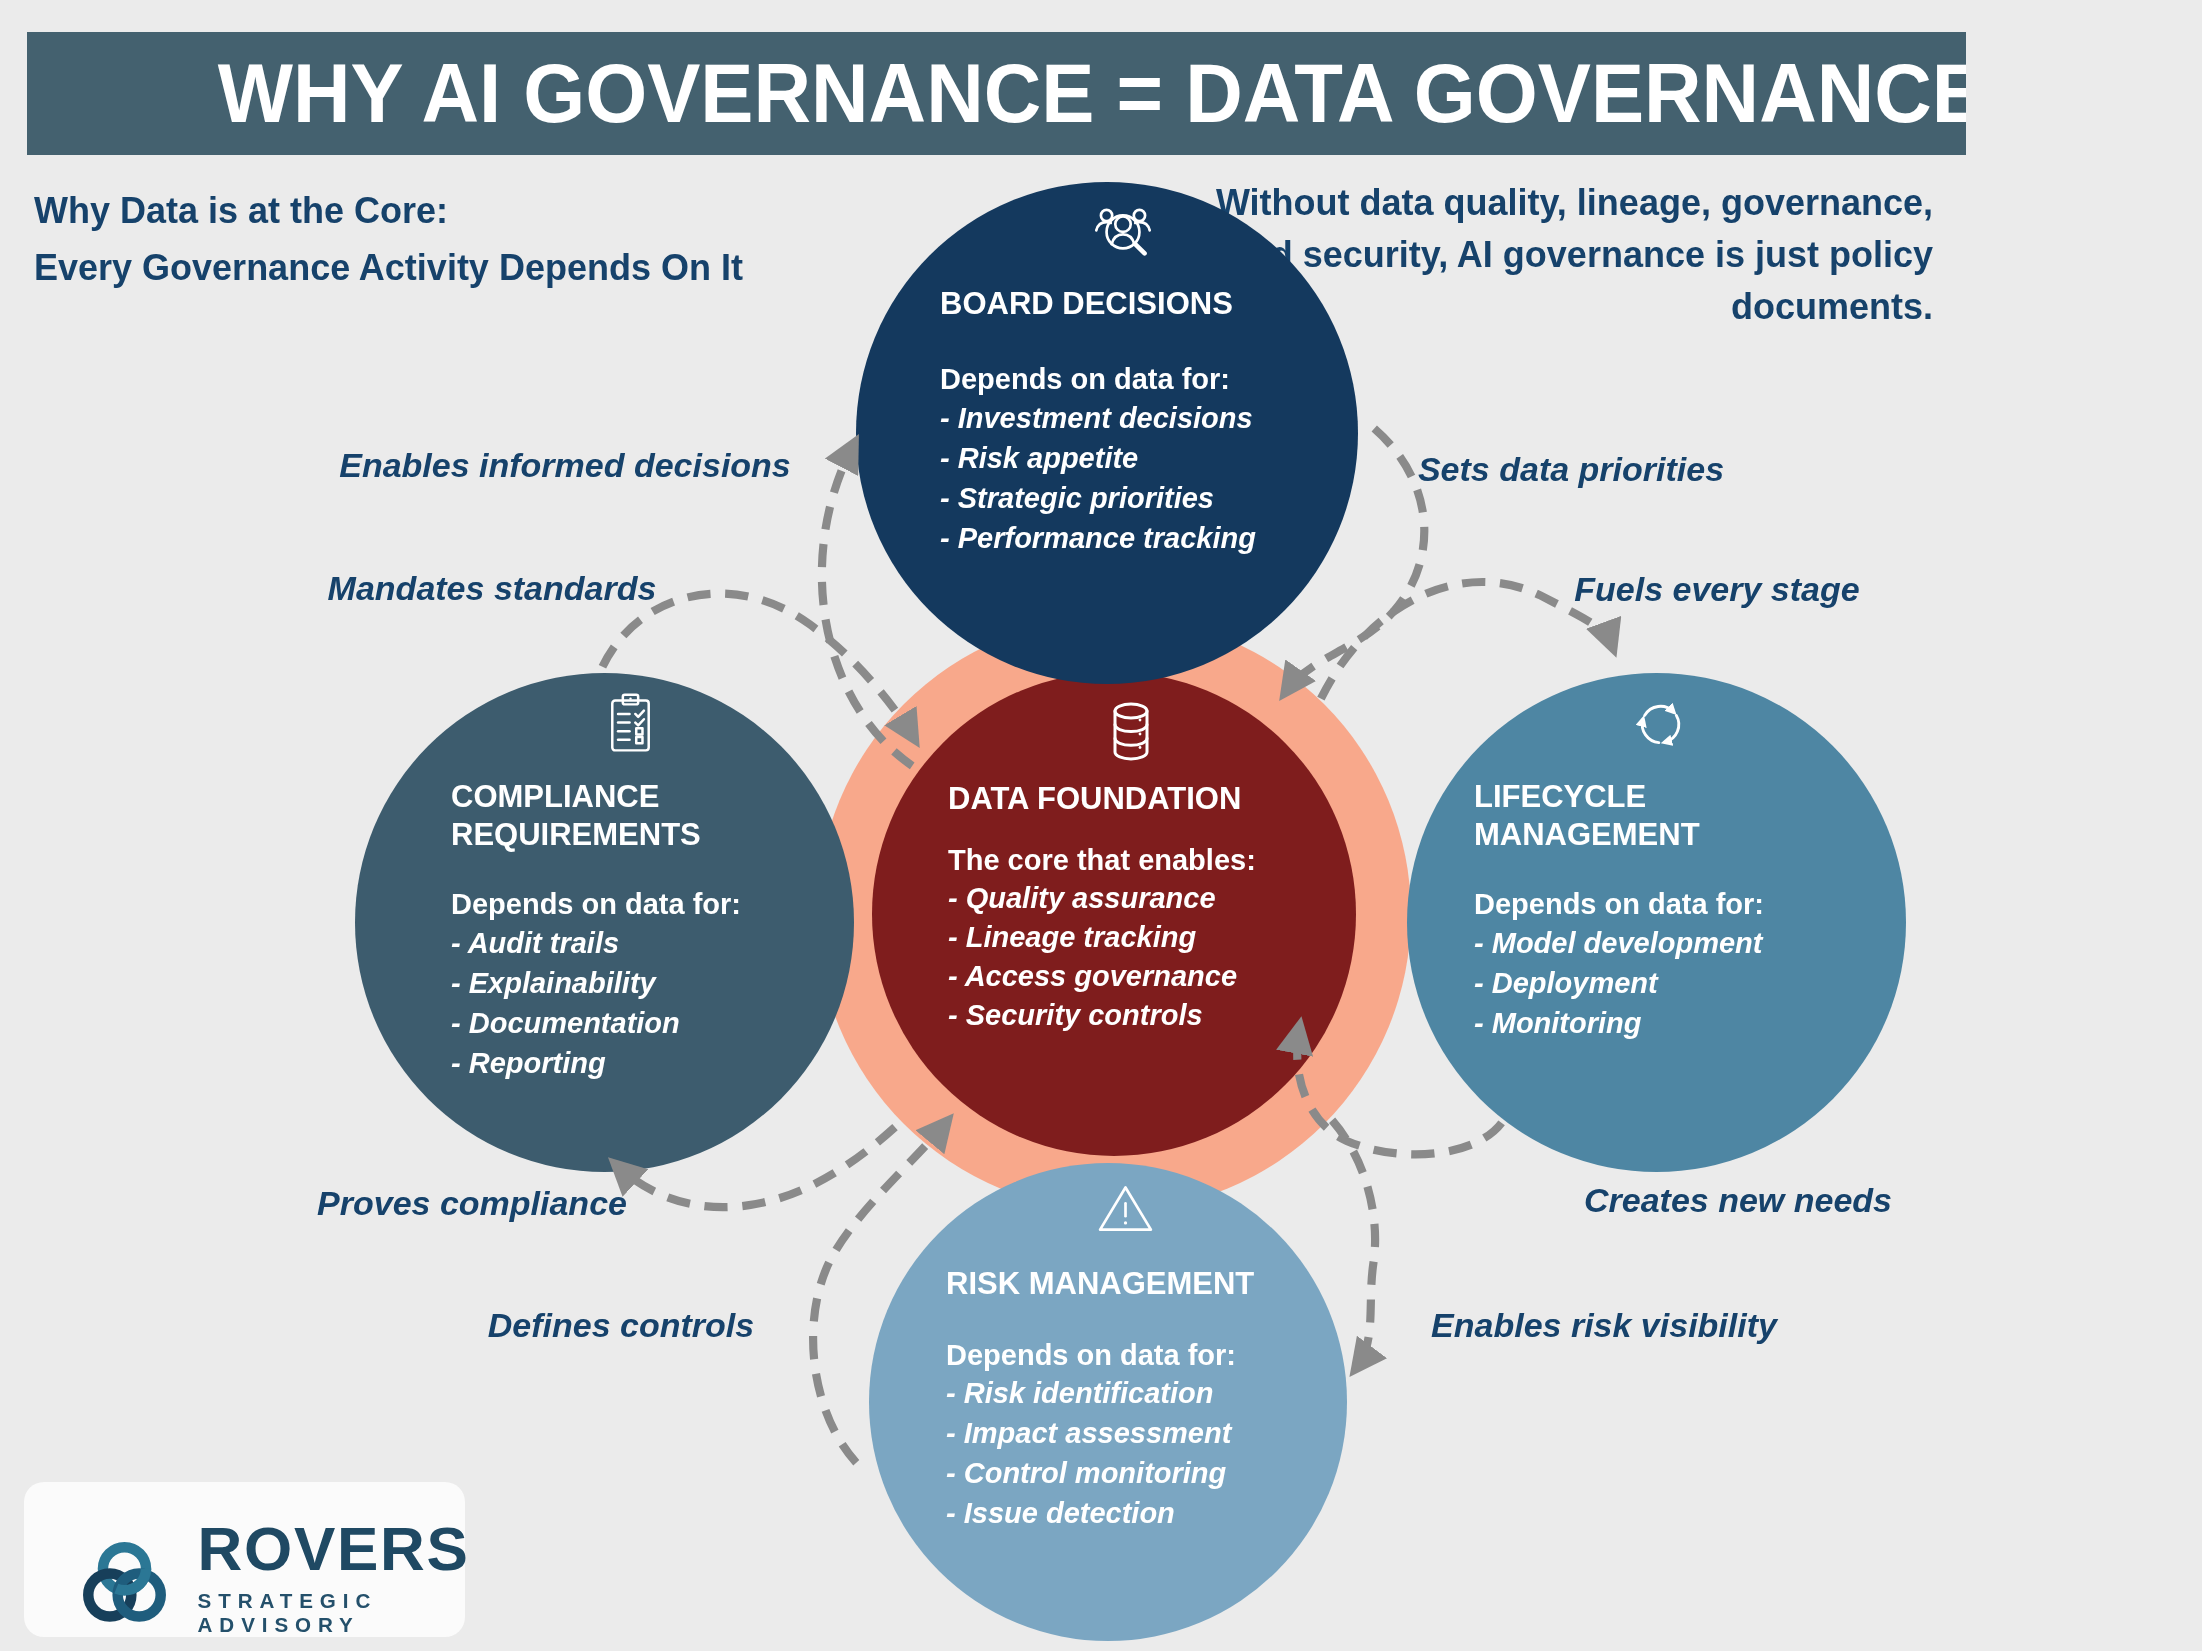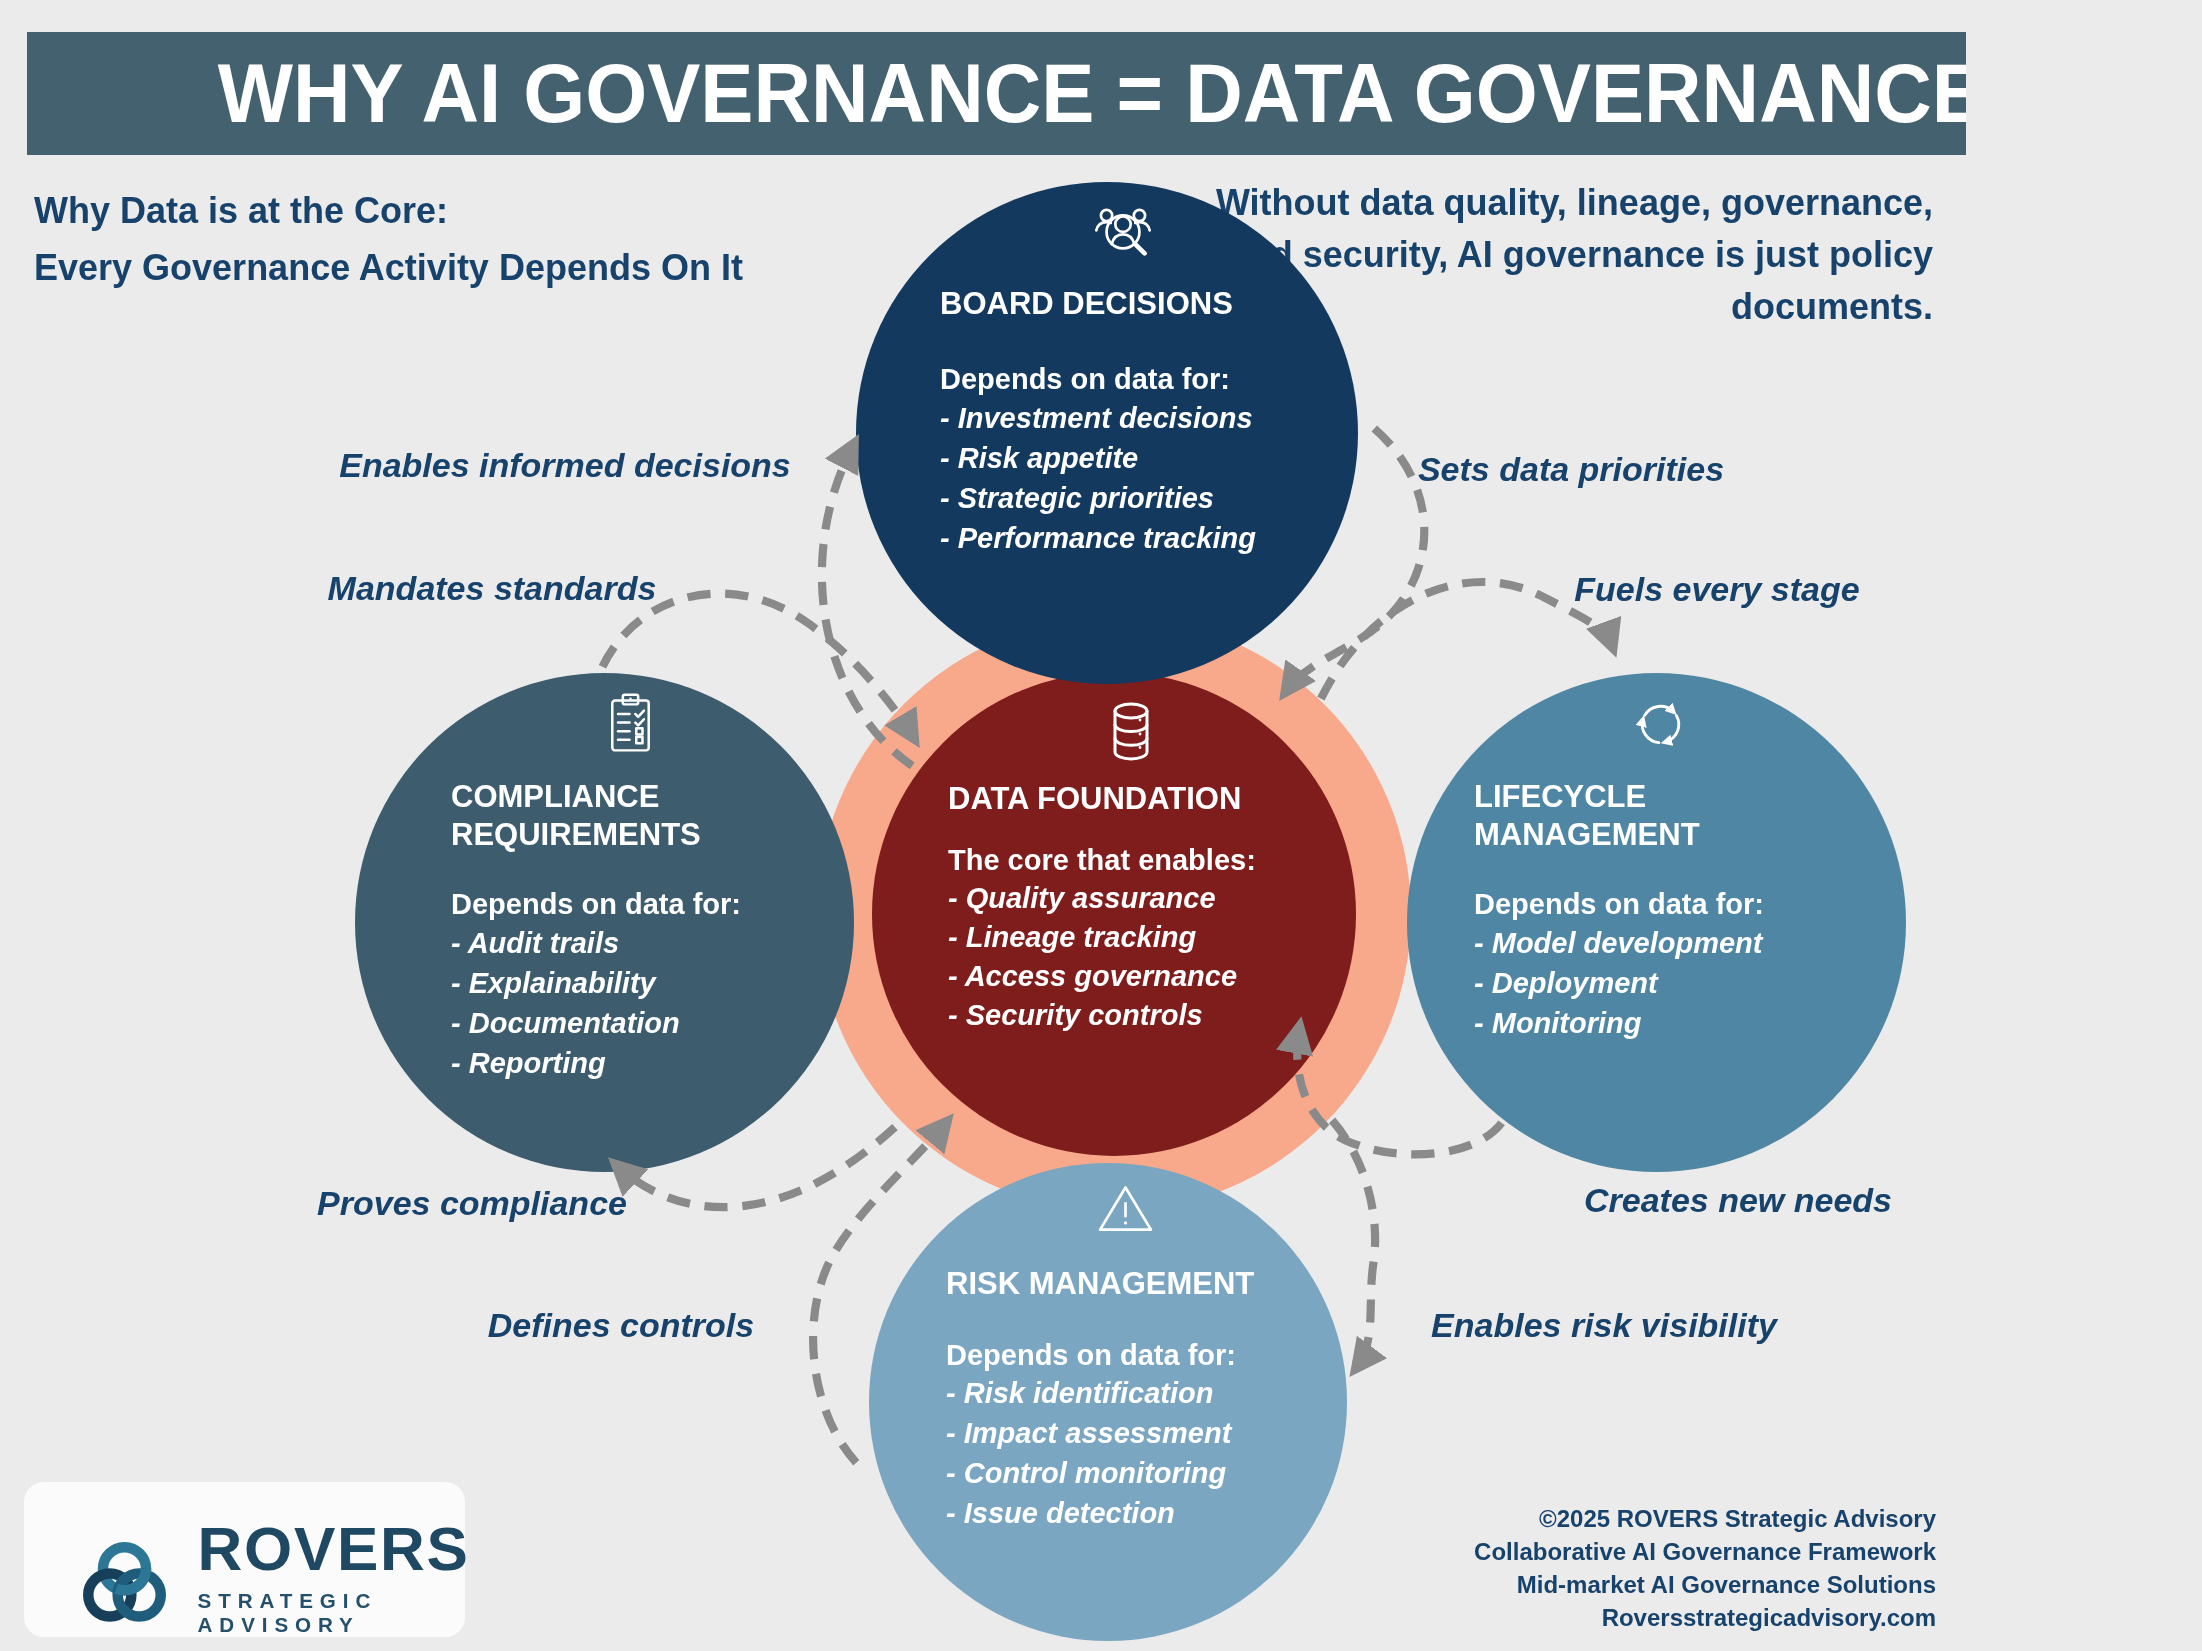--- a/index.html
+++ b/index.html
@@ -234,21 +234,15 @@
       <circle cx="36" cy="60" r="20.5" stroke="#173f5a" stroke-width="10"></circle>
       <circle cx="64" cy="60" r="20.5" stroke="#1f5d7d" stroke-width="10"></circle>
       <circle cx="50" cy="35" r="20.5" stroke="#2b7795" stroke-width="10" stroke-dasharray="40 89"></circle>
     </svg>
     <div class="logo-text">
       <div class="logo-name">ROVERS</div>
       <div class="logo-tag">STRATEGIC ADVISORY</div>
     </div>
   </div>
 
-  <div class="credits">
-    <div>©2025 ROVERS Strategic Advisory</div>
-    <div>Collaborative AI Governance Framework</div>
-    <div>Mid-market AI Governance Solutions</div>
-    <div>Roversstrategicadvisory.com</div>
-  </div>
 
 </div>
 
 
 </body></html>

